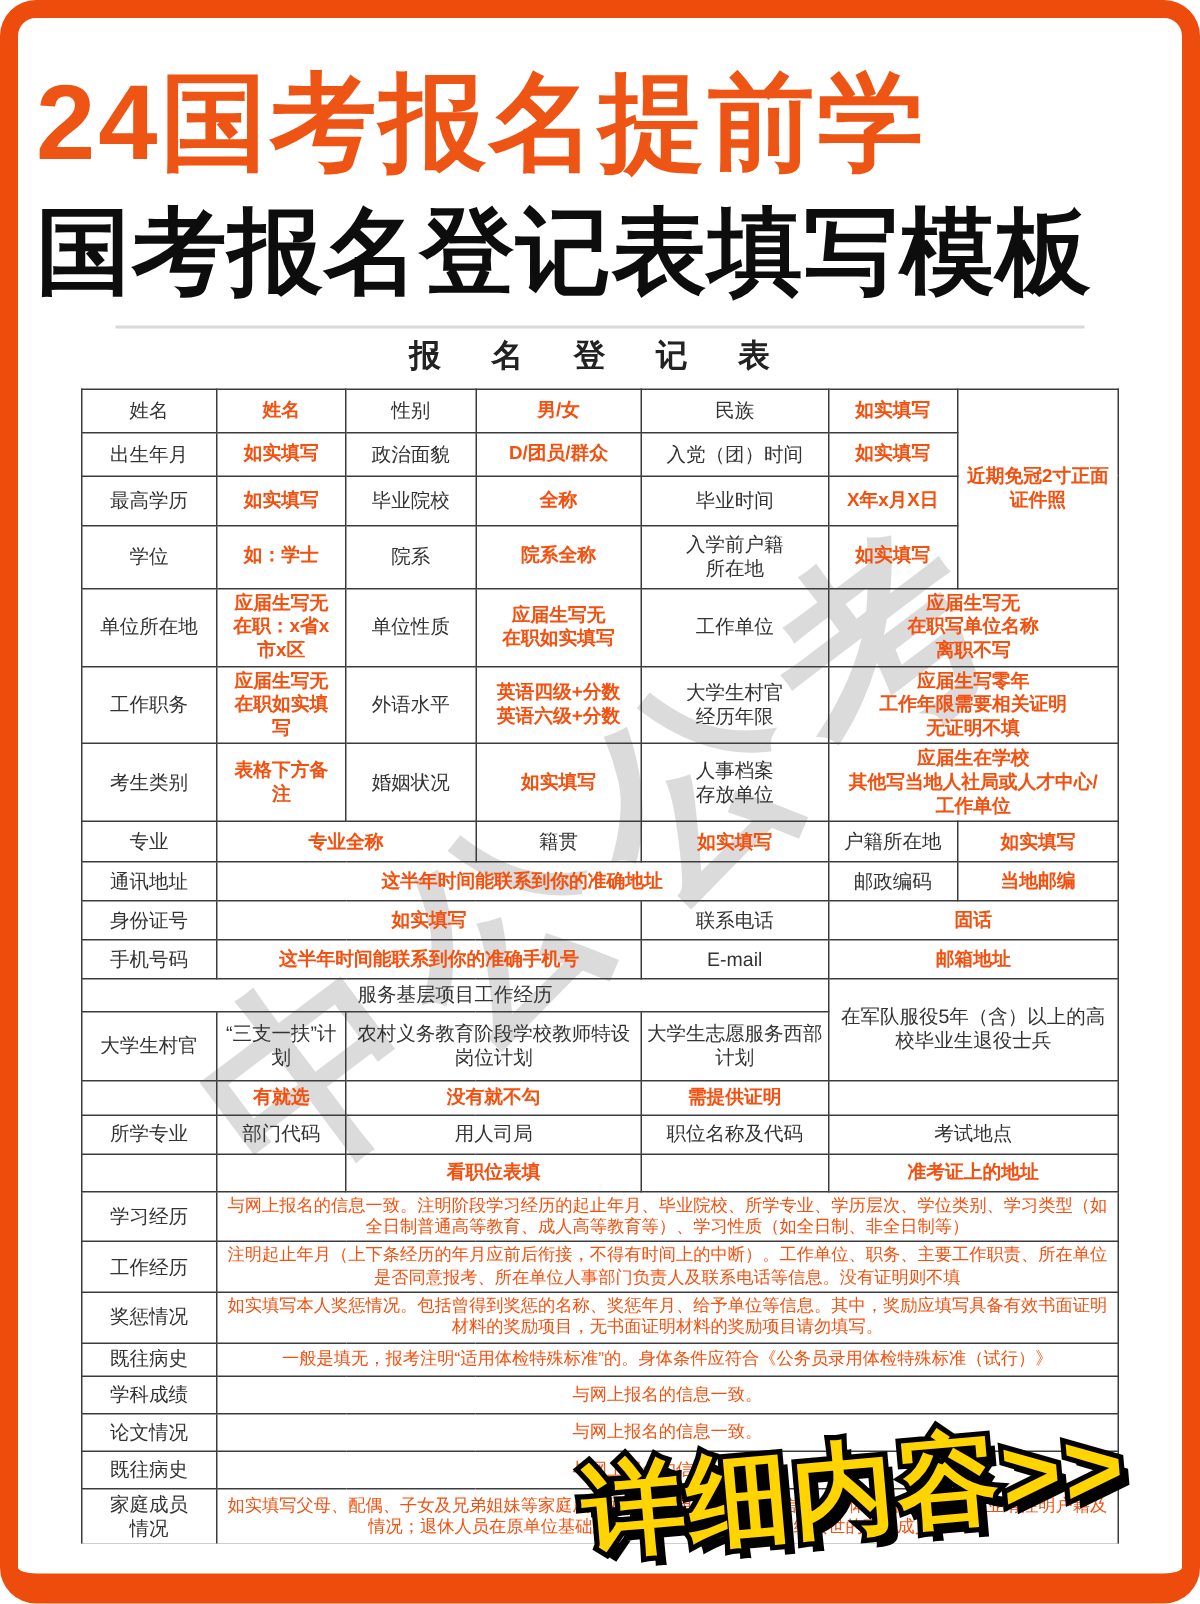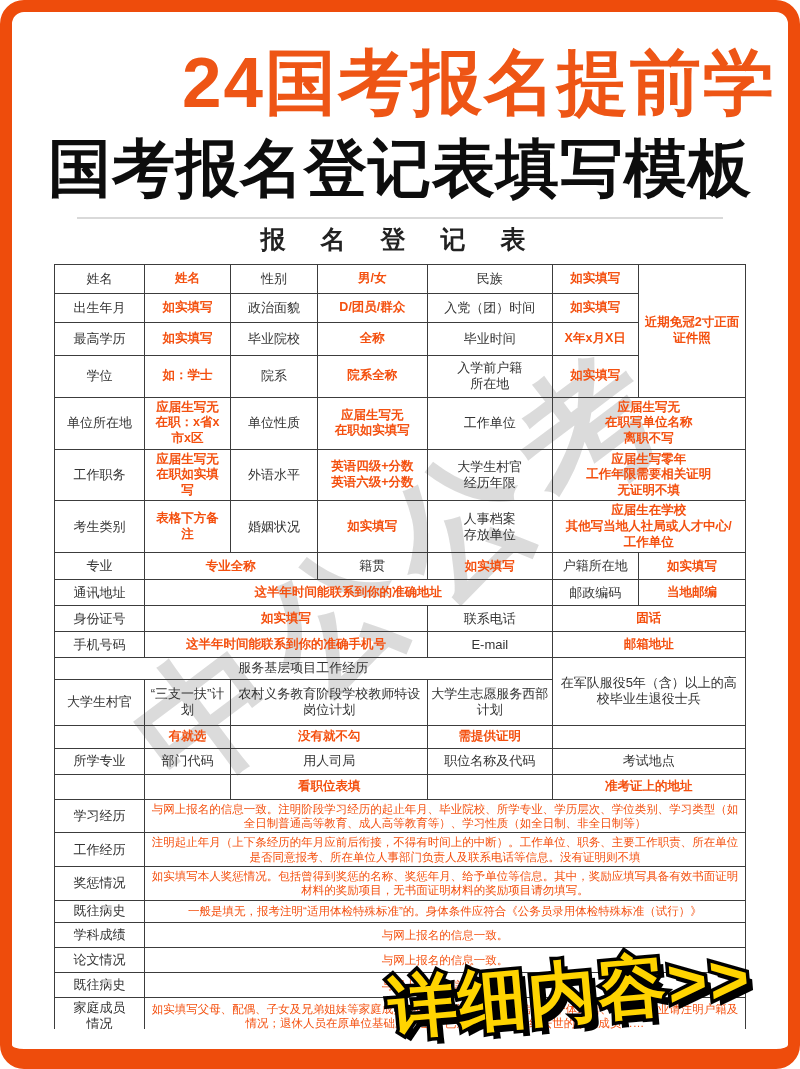--- a/index.html
+++ b/index.html
@@ -1,22 +1,22 @@
 <!DOCTYPE html>
 <html><head>
 <meta charset="utf-8">
 <style>
   html,body{margin:0;padding:0;background:#fff;}
   body{width:800px;height:1069px;position:relative;font-family:"Liberation Sans",sans-serif;overflow:hidden;}
   .frame{position:absolute;inset:0;box-sizing:border-box;border:12px solid #ee4c0c;border-bottom-width:20px;border-radius:24px;background:#fff;}
   .content{position:absolute;inset:12px 12px 20px 12px;overflow:hidden;}
-  .big-title{margin-top:22px;text-align:right;font-size:71px;font-weight:900;color:#ee5515;letter-spacing:2px;line-height:1.05;}
-  .sub-title{margin-top:14px;text-align:center;font-size:63px;font-weight:900;color:#0d0d0d;letter-spacing:1px;line-height:1.05;}
+  .big-title{margin-top:22px;text-align:left;font-size:71px;font-weight:900;color:#ee5515;letter-spacing:2px;line-height:1.05;}
+  .sub-title{margin-top:14px;font-size:63px;font-weight:900;color:#0d0d0d;letter-spacing:1px;line-height:1.05;}
   .rule{width:86%;margin:16px auto 0 auto;border-top:2px solid #d9d9d9;}
-  .form-title{margin-top:4px;text-align:center;font-size:25px;font-weight:bold;color:#222;letter-spacing:14px;}
+  .form-title{margin-top:4px;text-align:center;font-size:21px;font-weight:bold;color:#222;letter-spacing:14px;}
   .watermark{position:absolute;left:130px;top:640px;font-size:140px;font-weight:bold;color:#8a8a8a;opacity:.30;white-space:nowrap;transform:rotate(-37deg);transform-origin:left center;letter-spacing:18px;z-index:0;pointer-events:none;}
   table.reg{position:relative;z-index:1;width:692px;margin:8px auto 0 auto;border-collapse:collapse;table-layout:fixed;background:transparent;padding-left:32px;}
   table.reg td{border:1px solid #3c3c3c;text-align:center;vertical-align:middle;padding:2px 3px;white-space:pre-line;line-height:1.25;overflow:hidden;}
   td.lab{color:#333;font-size:13px;}
   td.val{color:#f4500f;font-size:12.5px;font-weight:bold;}
   td.par{color:#f4500f;font-size:11.5px;font-weight:normal;line-height:1.55;padding:2px 6px;}
   td.head{color:#333;font-size:13px;}
   .h29{height:29px}.h33{height:33px}.h42{height:42px}.h50{height:50px}.h27{height:27px}.h26{height:26px}
   .h20{height:20px}.h46{height:46px}.h23{height:23px}.h25{height:25px}.h22{height:22px}
   .badge{position:absolute;left:388px;top:948px;z-index:6;font-size:68px;font-weight:900;color:#ffd400;white-space:nowrap;transform:rotate(-5deg);letter-spacing:2px;-webkit-text-stroke:7px #000;paint-order:stroke fill;text-shadow:6px 7px 0 #000;}

